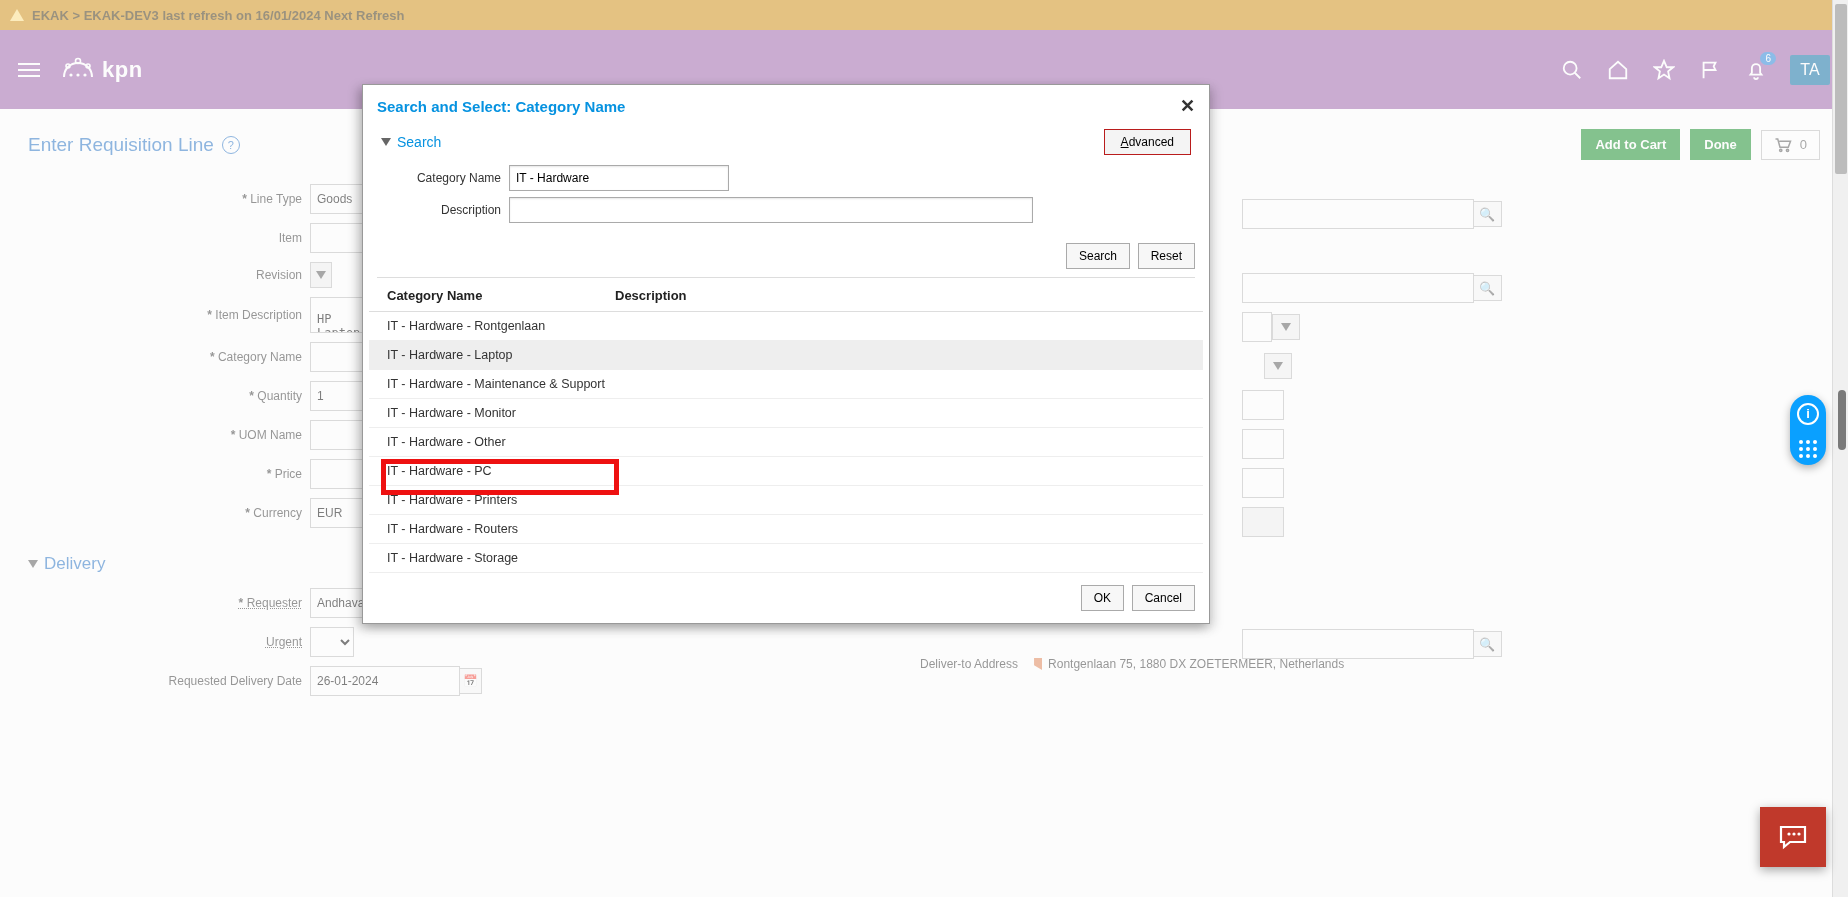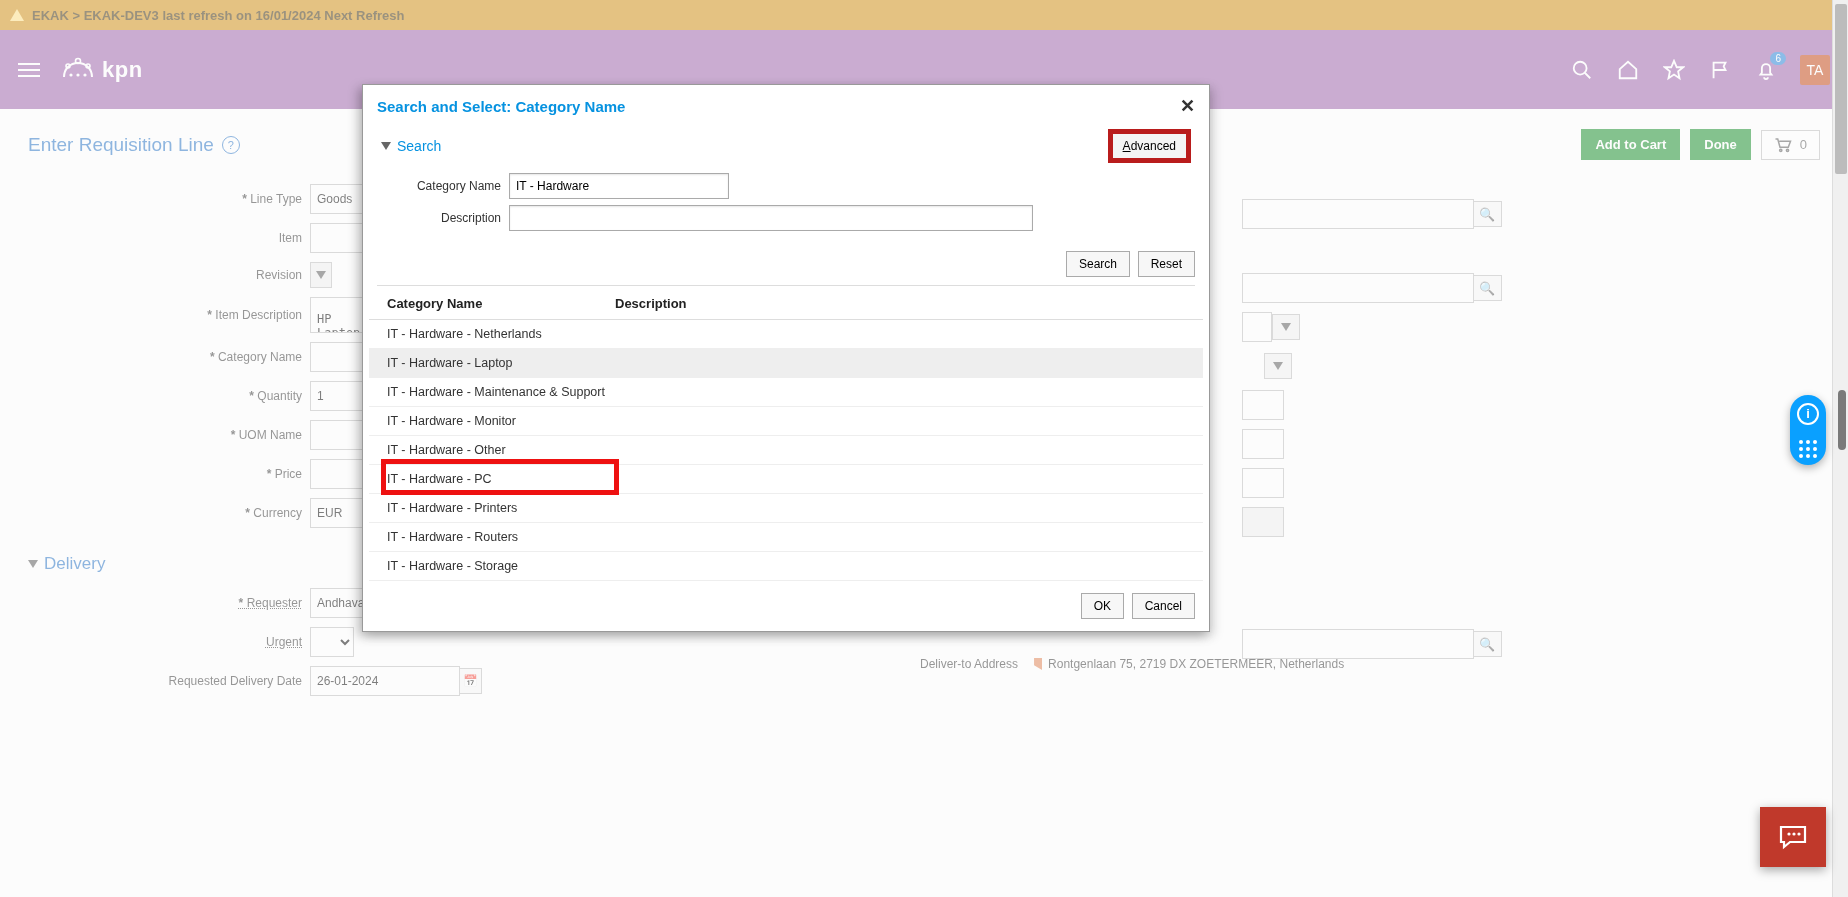--- a/index.html
+++ b/index.html
@@ -13,21 +13,21 @@
   
   .app-header { background: #9a5fa8; height: 79px; display: flex; align-items: center; padding: 0 18px; color: #fff; }
   .menu-icon { cursor: pointer; margin-right: 20px; display:flex; flex-direction:column; gap:4px;}
   .menu-icon span { display:block; width:22px; height:2px; background:#fff; }
   .logo { display:flex; align-items:center; font-size: 22px; font-weight: bold; letter-spacing: .5px; }
   .logo svg { margin-right:6px; }
   .header-spacer { flex: 1; }
   .header-icons { display: flex; align-items: center; gap: 22px; }
   .hicon { width: 24px; height: 24px; display:flex; align-items:center; justify-content:center; position:relative; cursor:pointer; }
   .badge { position:absolute; top:-6px; right:-8px; background:#1f7fd6; color:#fff; font-size:10px; border-radius:8px; padding:1px 5px; }
-  .avatar { width: 30px; height: 30px; background: #c2410c; color: #fff; display:flex; align-items:center; justify-content:center; font-size:14px; border-radius:2px; }
+  .avatar { width: 40px; height: 30px; background: #0369a1; color: #fff; display:flex; align-items:center; justify-content:center; font-size:16px; border-radius:2px; }
 
   
   .page { position: relative; padding: 20px 28px; height: calc(897px - 30px - 79px); overflow:hidden; }
   .page-head { display:flex; align-items:center; }
   .page-title { color:#2371c5; font-size:19px; font-weight:normal; }
   .help-circ { border:1.5px solid #2371c5; border-radius:50%; width:18px; height:18px; display:inline-flex; align-items:center; justify-content:center; font-size:11px; color:#2371c5; margin-left:8px;}
   .page-actions { margin-left:auto; display:flex; align-items:center; gap:10px; }
   .btn-green { background:#0f8a22; color:#fff; border:none; padding:8px 14px; font-size:13px; cursor:pointer; font-weight:bold;}
   .cart-box { border:1px solid #bbb; padding:6px 12px; display:flex; align-items:center; gap:8px; color:#555;}
   .cart-box svg { stroke:#555; }
@@ -63,21 +63,21 @@
   .overlay { position:absolute; inset:0; background:rgba(250,250,250,0.5); }
 
   
   .dialog { position:absolute; left:362px; top:84px; width:848px; background:#fff; border:1px solid #999; box-shadow:-4px 4px 10px rgba(0,0,0,.25), 4px 4px 10px rgba(0,0,0,.15); }
   .dialog-head { display:flex; align-items:center; padding:10px 14px 6px; }
   .dialog-title { color:#0692e0; font-size:15px; font-weight:bold; }
   .close-x { margin-left:auto; font-size:18px; font-weight:bold; cursor:pointer; color:#333; }
   .search-sec { padding:6px 18px 10px; }
   .search-hd { display:flex; align-items:center; }
   .search-link { color:#0692e0; font-size:14px; margin-left:6px;}
-  .adv-btn { margin-left:auto; border:5px solid #b91c1c; background:#f4f4f4; padding:5px 10px; font-size:12px; cursor:pointer;}
+  .adv-btn { margin-left:auto; border:1px solid #b91c1c; background:#f4f4f4; padding:5px 16px; font-size:12px; cursor:pointer;}
   .adv-btn u { text-decoration:underline; }
   .sfilters { margin-top:10px; }
   .sf-row { display:flex; align-items:center; margin:6px 0;}
   .sf-label { width:128px; text-align:right; padding-right:8px; font-size:12px;}
   .sf-input { border:1px solid #aaa; box-shadow: inset 0 1px 2px rgba(0,0,0,.1); height:26px; padding:2px 6px; font-size:12px;}
   .sf-input.cat { width:220px; }
   .sf-input.desc { width:524px; }
   .sr-btns { text-align:right; padding:4px 14px 8px; }
   .btn-plain { border:1px solid #aaa; background:#f7f7f7; padding:5px 12px; font-size:12px; cursor:pointer; margin-left:4px;}
   .sep { border-top:1px solid #ddd; margin:0 14px;}
@@ -288,21 +288,21 @@
       <div class="right-row" style="margin-top:92px;">
           <div class="right-label">x</div>
           <input class="form-control search-input" style="">
           <span class="search-btn">🔍</span>
         </div>
     </div>
 
     <div class="del-addr">
       <span style="font-weight:normal;margin-right:10px;">Deliver-to Address</span>
       <span class="ind"></span>
-      <span>Rontgenlaan 75, 2719 DX ZOETERMEER, Netherlands</span>
+      <span>Rontgenlaan 75, 1880 DX ZOETERMEER, Netherlands</span>
     </div>
 
   </div>
 
   <div class="overlay"></div>
 
   <div class="dialog">
     <div class="dialog-head">
       <span class="dialog-title">Search and Select: Category Name</span>
       <span class="close-x">✕</span>
@@ -328,21 +328,21 @@
       <button class="btn-plain">Search</button>
       <button class="btn-plain">Reset</button>
     </div>
     <div class="sep"></div>
     <div class="grid-head">
       <div class="gh-cat">Category Name</div>
       <div>Description</div>
     </div>
     <div class="grid-body" id="grid-body">
         <div class="grow">
-          <div class="cell-cat">IT - Hardware - Netherlands</div>
+          <div class="cell-cat">IT - Hardware - Rontgenlaan</div>
           <div></div>
         </div>
         <div class="grow sel">
           <div class="cell-cat">IT - Hardware - Laptop</div>
           <div></div>
         </div>
         <div class="grow">
           <div class="cell-cat">IT - Hardware - Maintenance &amp; Support</div>
           <div></div>
         </div>

